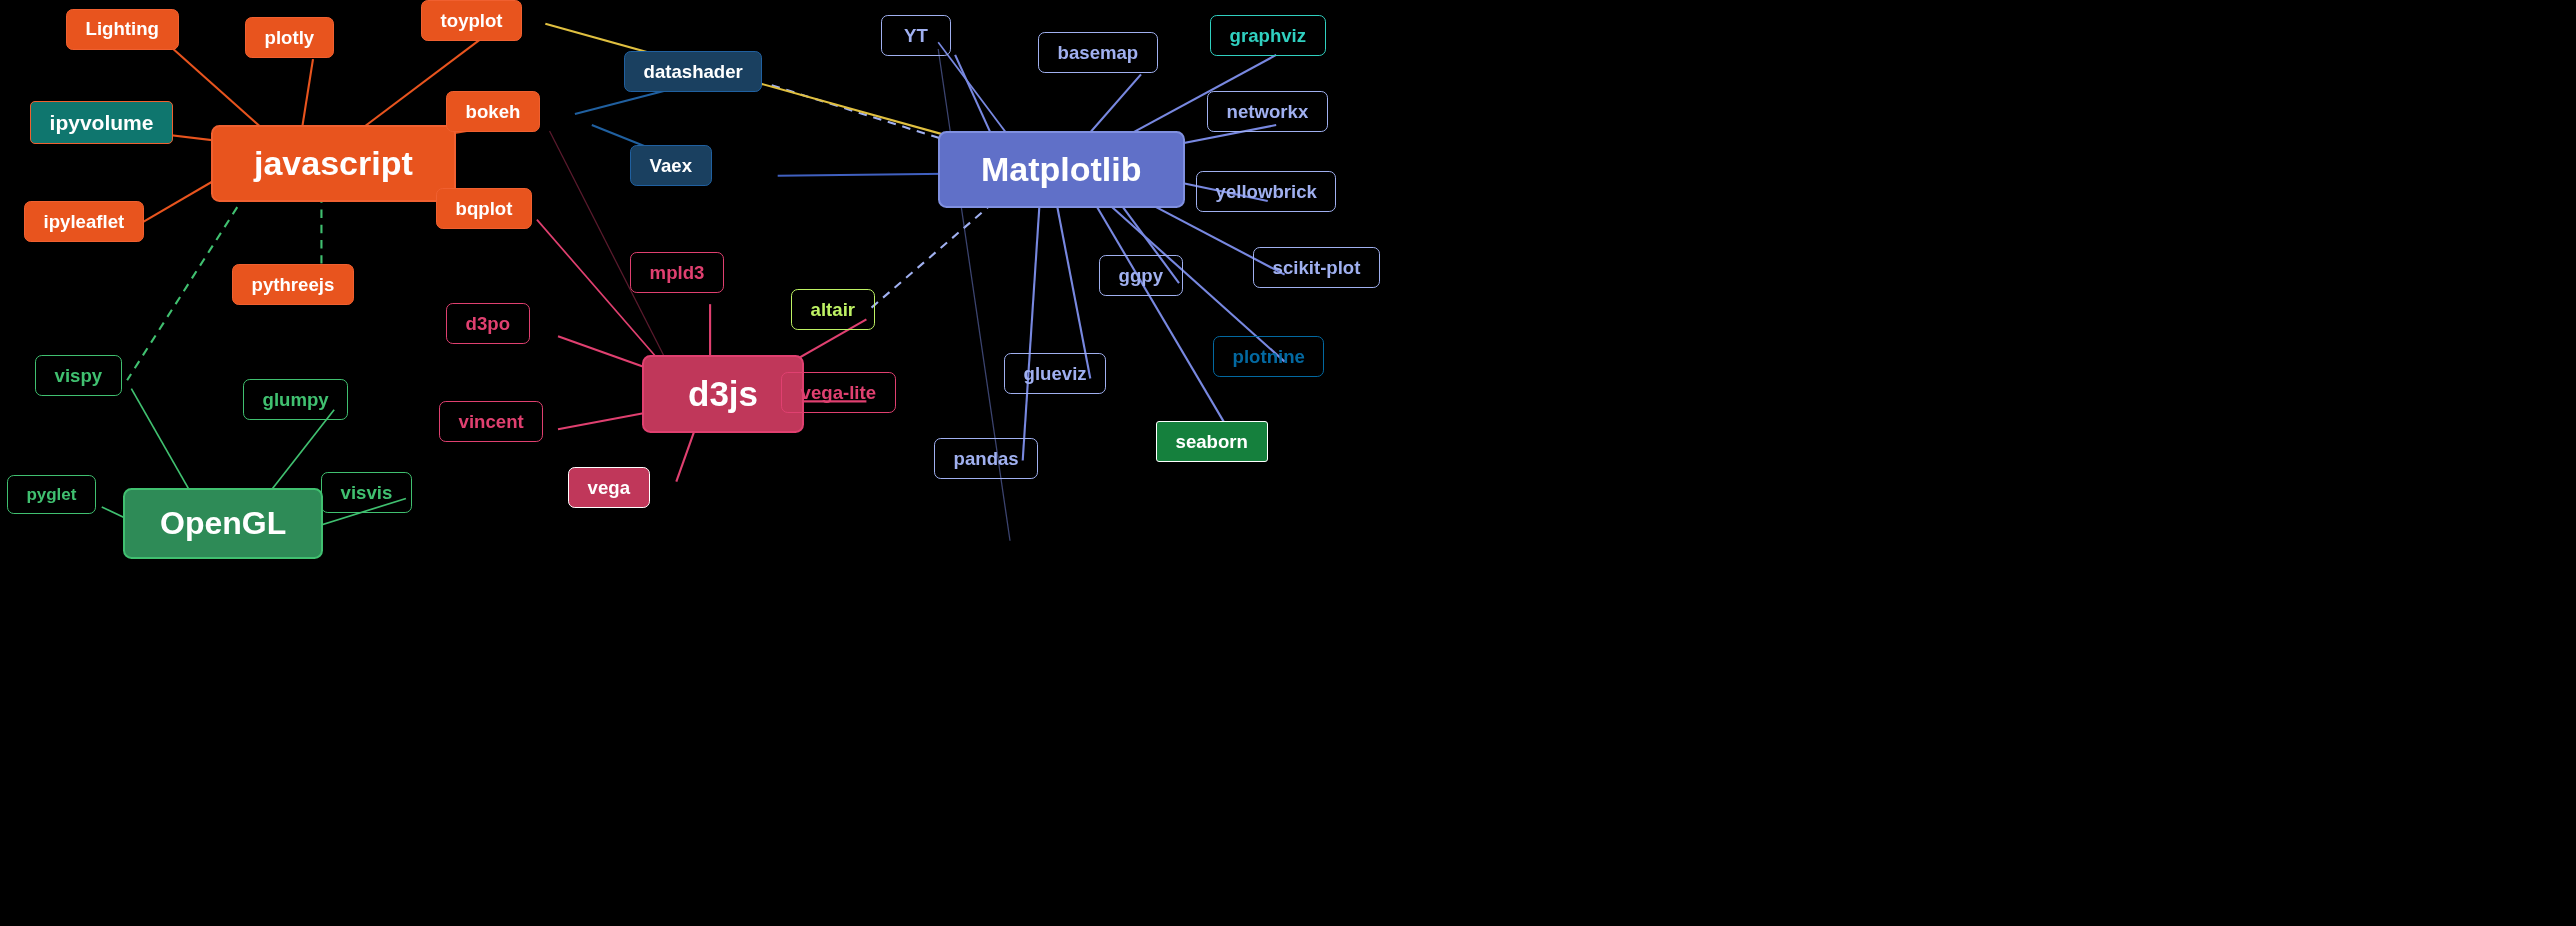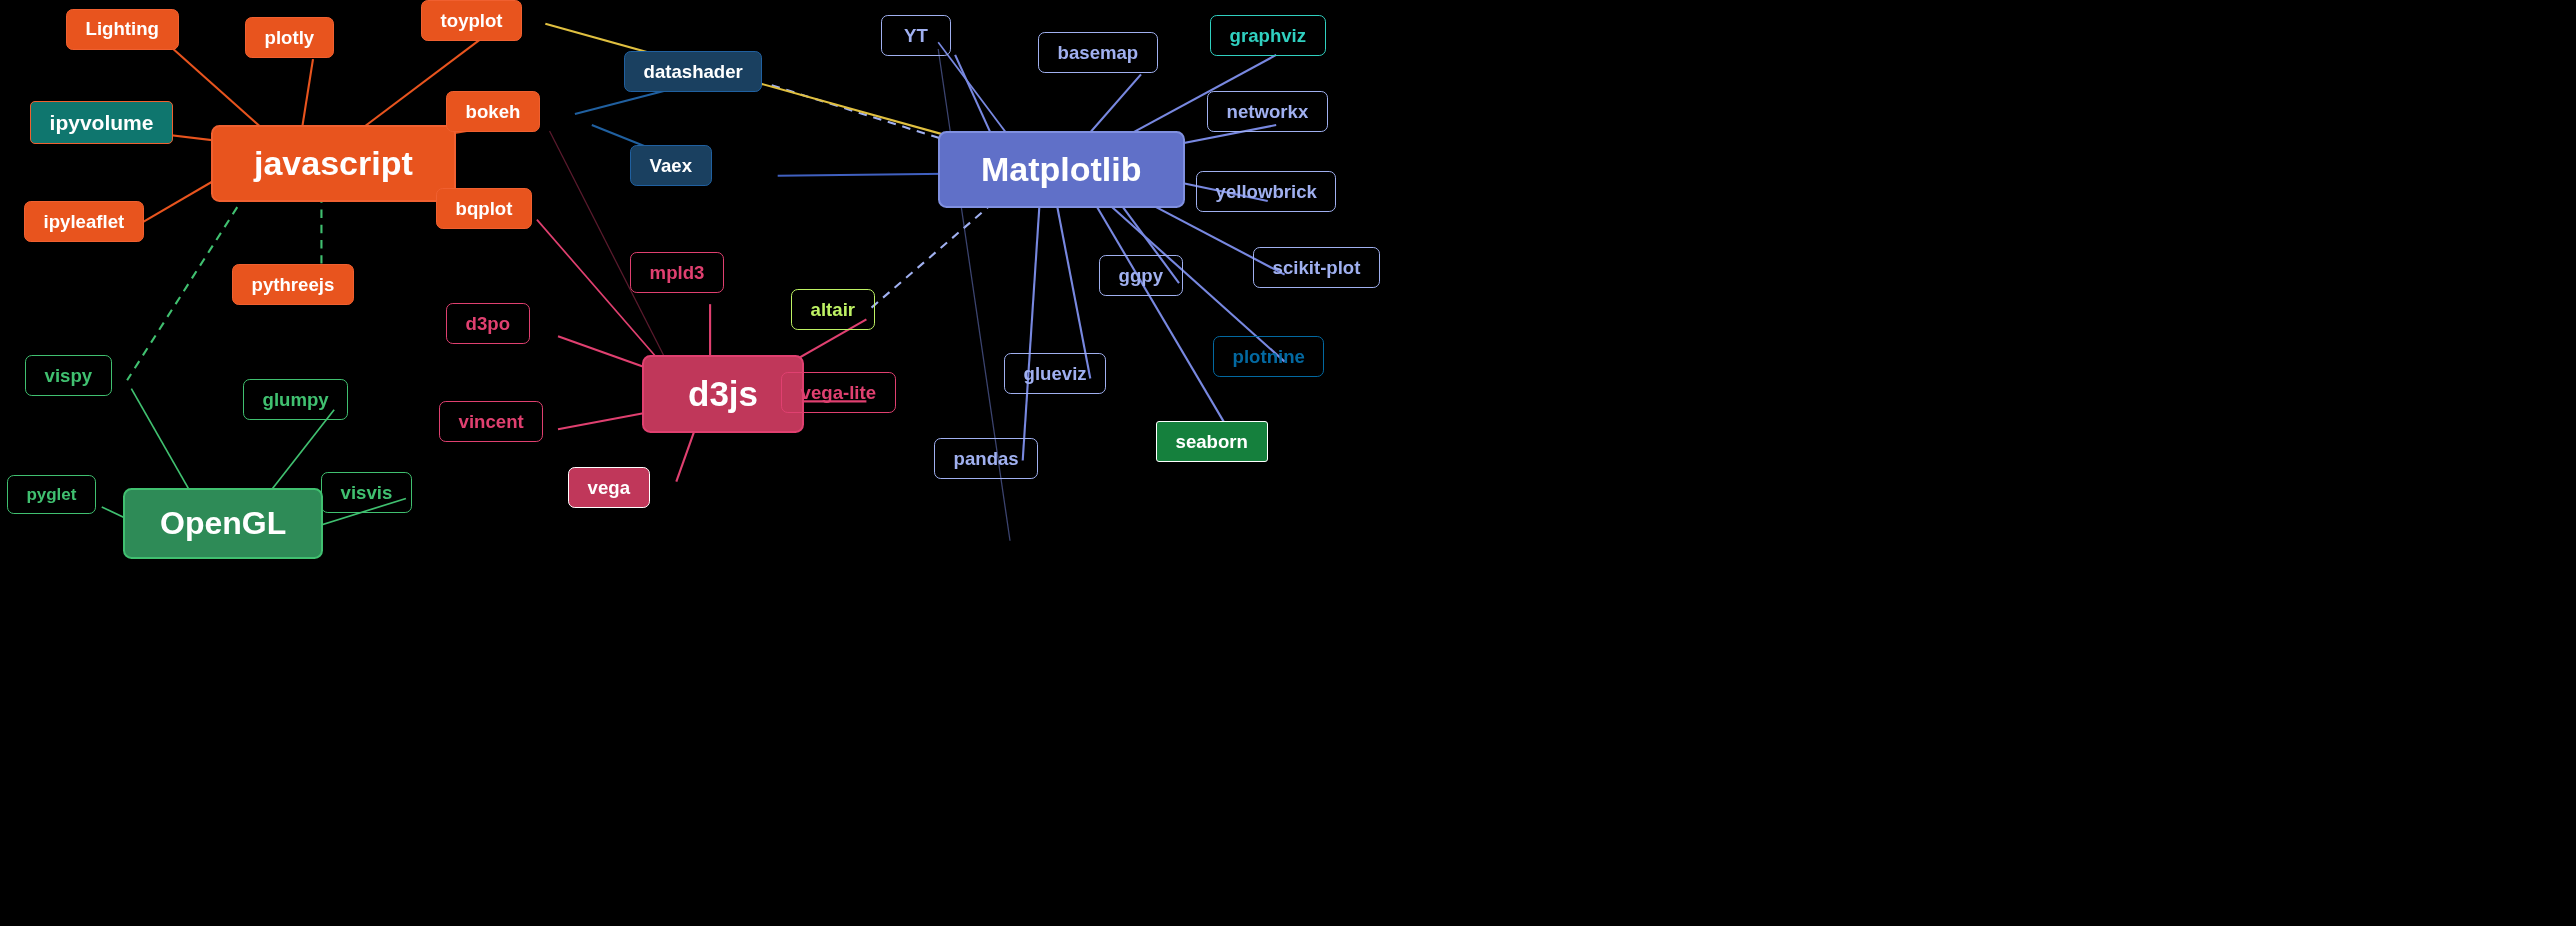--- a/index.html
+++ b/index.html
@@ -229,21 +229,21 @@
 </div>
 
 <div class="node small" style="left:791px;top:289px;background:transparent;border-color:#e04070;color:#bef264;font-size:18.6px;padding:8.5px 18.6px;border-radius:6.8px;border:1.7px solid;">
   <span>altair</span>
 </div>
 
 <div class="node small" style="left:781px;top:372px;background:transparent;border-color:#e04070;color:#e04070;font-size:18.6px;padding:8.5px 18.6px;border-radius:6.8px;border:1.7px solid;">
   <span>vega-lite</span>
 </div>
 
-<div class="node small" style="left:25px;top:355px;background:transparent;border-color:#40c070;color:#40c070;font-size:18.6px;padding:8.5px 18.6px;border-radius:6.8px;border:1.7px solid;">
+<div class="node small" style="left:35px;top:355px;background:transparent;border-color:#40c070;color:#40c070;font-size:18.6px;padding:8.5px 18.6px;border-radius:6.8px;border:1.7px solid;">
   <span>vispy</span>
 </div>
 
 <div class="node small" style="left:243px;top:379px;background:transparent;border-color:#40c070;color:#40c070;font-size:18.6px;padding:8.5px 18.6px;border-radius:6.8px;border:1.7px solid;">
   <span>glumpy</span>
 </div>
 
 <div class="node small" style="left:6.8px;top:475px;background:transparent;border-color:#40c070;color:#40c070;font-size:17px;padding:8.5px 18.6px;border-radius:6.8px;border:1.7px solid;">
   <span>pyglet</span>
 </div>

